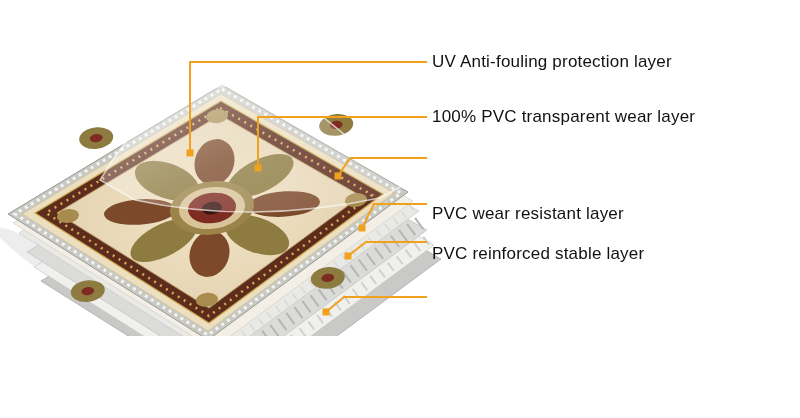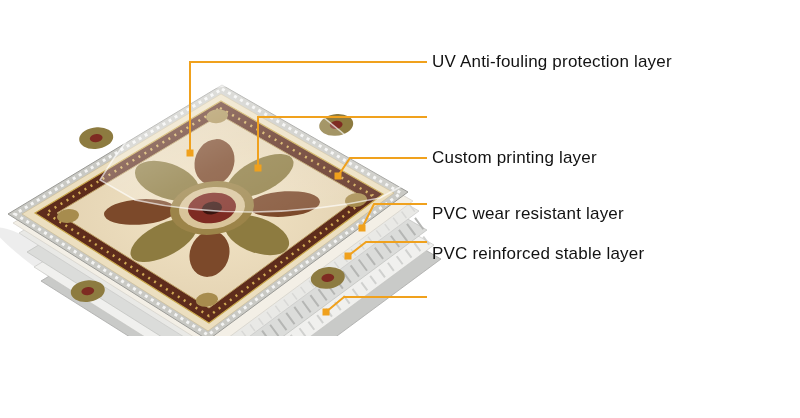--- a/index.html
+++ b/index.html
@@ -116,16 +116,16 @@
       <rect class="marker" x="254.5" y="164.5" width="7" height="7"></rect>
       <rect class="marker" x="334.5" y="172.5" width="7" height="7"></rect>
       <rect class="marker" x="358.5" y="224.5" width="7" height="7"></rect>
       <rect class="marker" x="344.5" y="252.5" width="7" height="7"></rect>
       <rect class="marker" x="322.5" y="308.5" width="7" height="7"></rect>
       <rect class="marker" x="311.5" y="339.5" width="7" height="7"></rect>
     </g>
   </svg>
 
   <div class="layer-label" style="top:52px">UV Anti-fouling protection layer</div>
-  <div class="layer-label" style="top:148px">Custom printing layer</div>
+  <div class="layer-label" style="top:107px">100% PVC transparent wear layer</div>
   <div class="layer-label" style="top:204px">PVC wear resistant layer</div>
   <div class="layer-label" style="top:244px">PVC reinforced stable layer</div>
 </div>
 
 </body></html>

